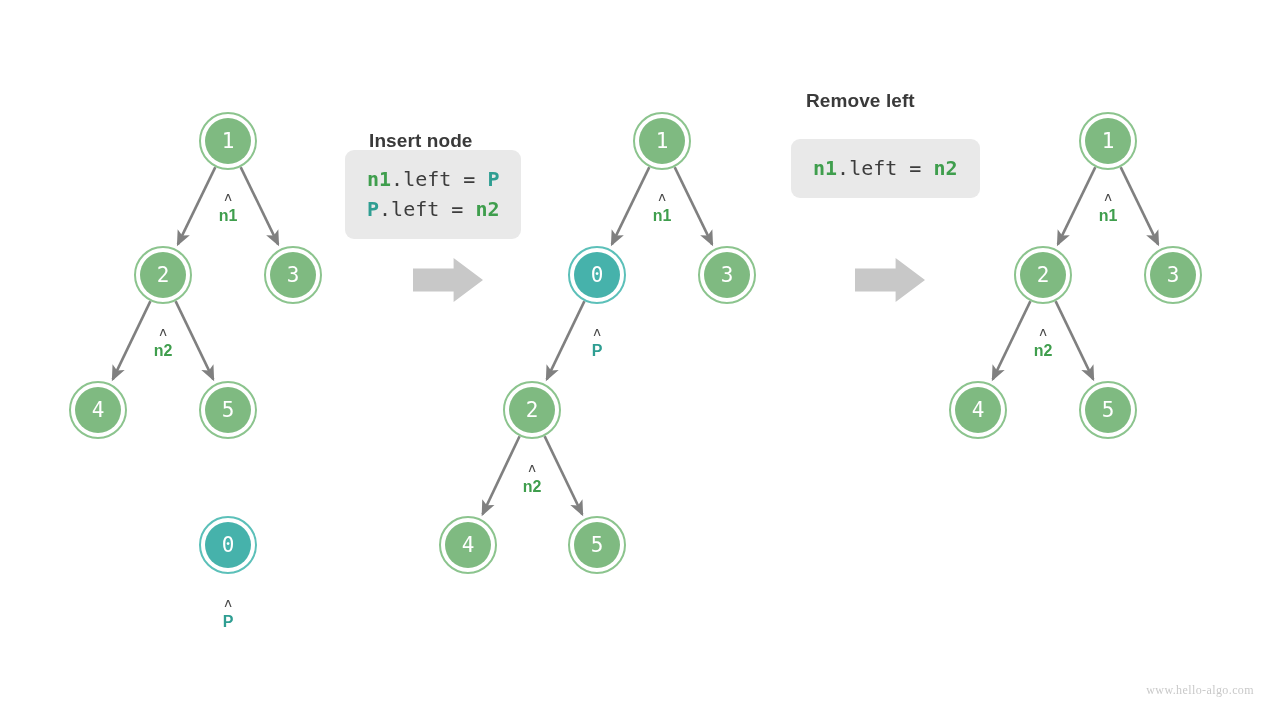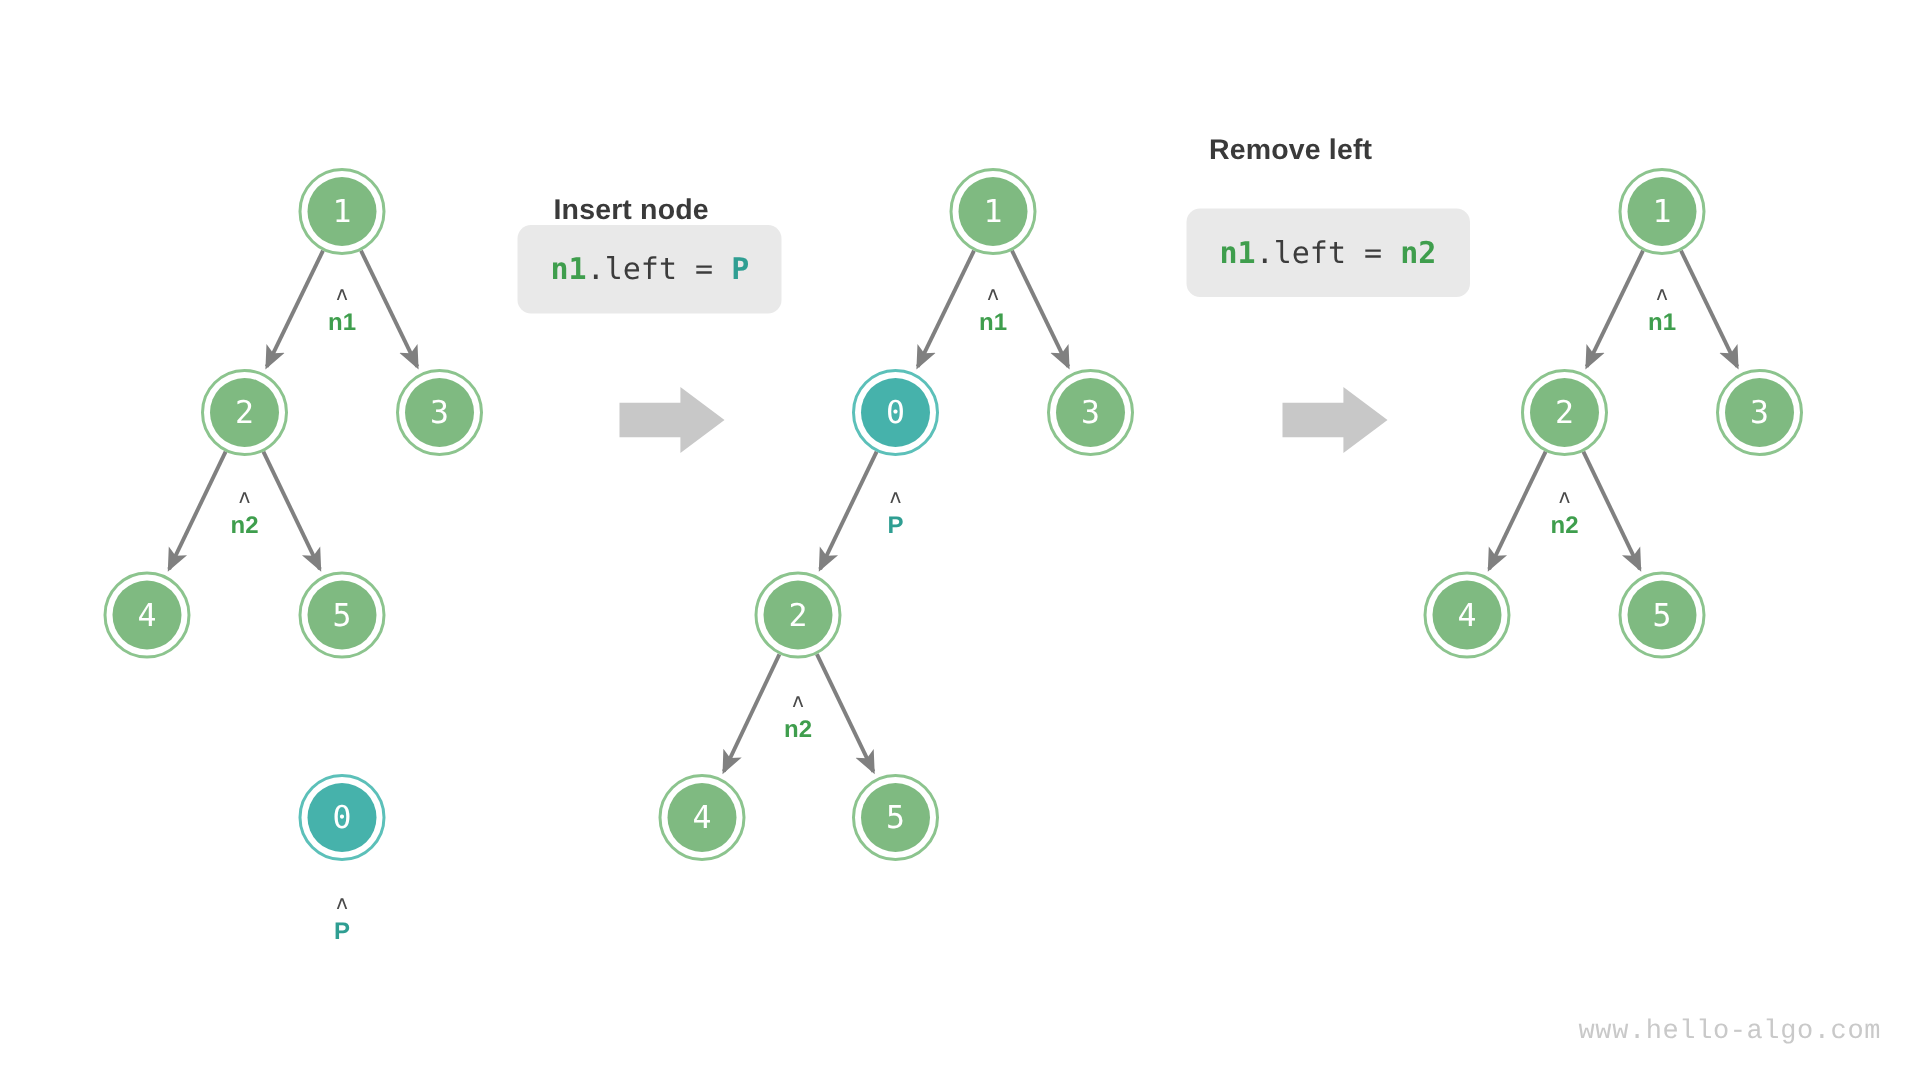--- a/index.html
+++ b/index.html
@@ -77,22 +77,22 @@
     font-family: "DejaVu Sans", sans-serif;
     font-size: 13px;
     color: #4a4a4a;
     transform: translateX(-50%);
     line-height: 1;
   }
   .watermark {
     position: absolute;
     right: 26px;
     bottom: 22px;
-    font-family: Liberation Mono, monospace;
-    font-size: 18px;
+    font-family: Liberation Serif, serif;
+    font-size: 12px;
     color: #c9c9c9;
     letter-spacing: 0.4px;
     white-space: nowrap;
   }
 </style>
 </head>
 <body>
 
 <div id="stage">
   <svg class="layer" id="svg-layer" viewBox="0 0 1280 720" xmlns="http://www.w3.org/2000/svg">
@@ -213,20 +213,21 @@
       <div class="node-label" style="left: 568px; top: 516px;">5</div>
       <div class="caret" style="left: 662px; top: 190px;">ʌ</div>
       <div class="ref-label ref-green" style="left: 662px; top: 207px;">n1</div>
       <div class="caret" style="left: 597px; top: 325px;">ʌ</div>
       <div class="ref-label ref-teal" style="left: 597px; top: 342px;">P</div>
       <div class="caret" style="left: 532px; top: 461px;">ʌ</div>
       <div class="ref-label ref-green" style="left: 532px; top: 478px;">n2</div>
       <div class="panel-title" style="left: 369px; top: 90px; margin-top: 40px;">Insert node</div>
       <div class="code-box" style="left: 345px; top: 134px; margin-top: 16px;">
         <span class="code-line"><span class="tok-n">n1</span><span class="tok-plain">.left = </span><span class="tok-p">P</span></span>
+        <span class="code-line"><span class="tok-p">P</span><span class="tok-plain">.left = </span><span class="tok-n">n2</span></span>
       </div>
       <div class="node-label" style="left: 1079px; top: 112px;">1</div>
       <div class="node-label" style="left: 1014px; top: 246px;">2</div>
       <div class="node-label" style="left: 1144px; top: 246px;">3</div>
       <div class="node-label" style="left: 949px; top: 381px;">4</div>
       <div class="node-label" style="left: 1079px; top: 381px;">5</div>
       <div class="caret" style="left: 1108px; top: 190px;">ʌ</div>
       <div class="ref-label ref-green" style="left: 1108px; top: 207px;">n1</div>
       <div class="caret" style="left: 1043px; top: 325px;">ʌ</div>
       <div class="ref-label ref-green" style="left: 1043px; top: 342px;">n2</div>

